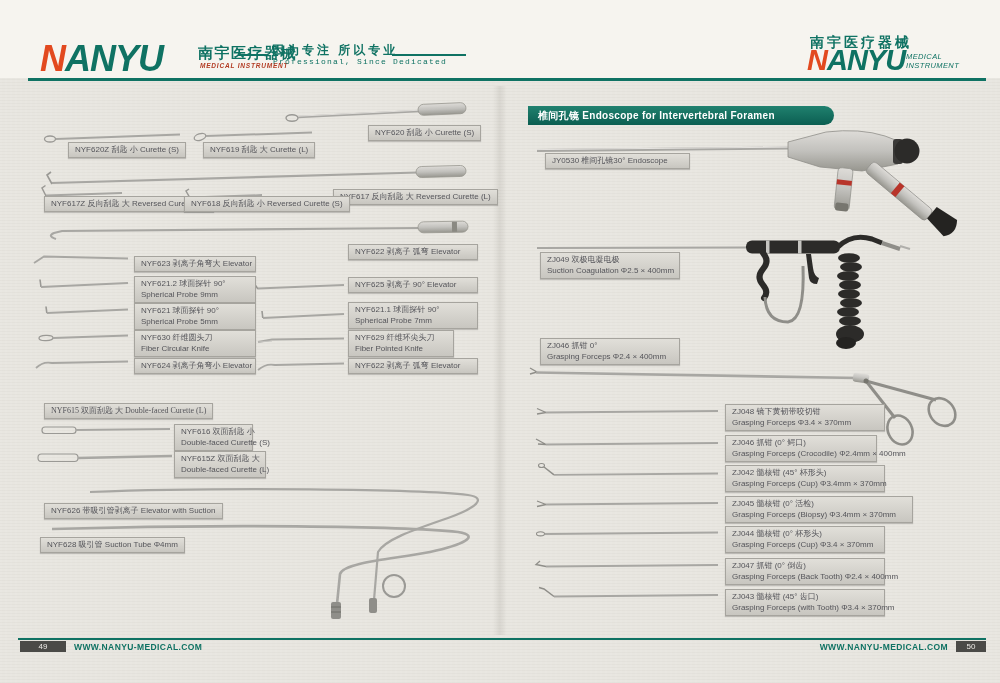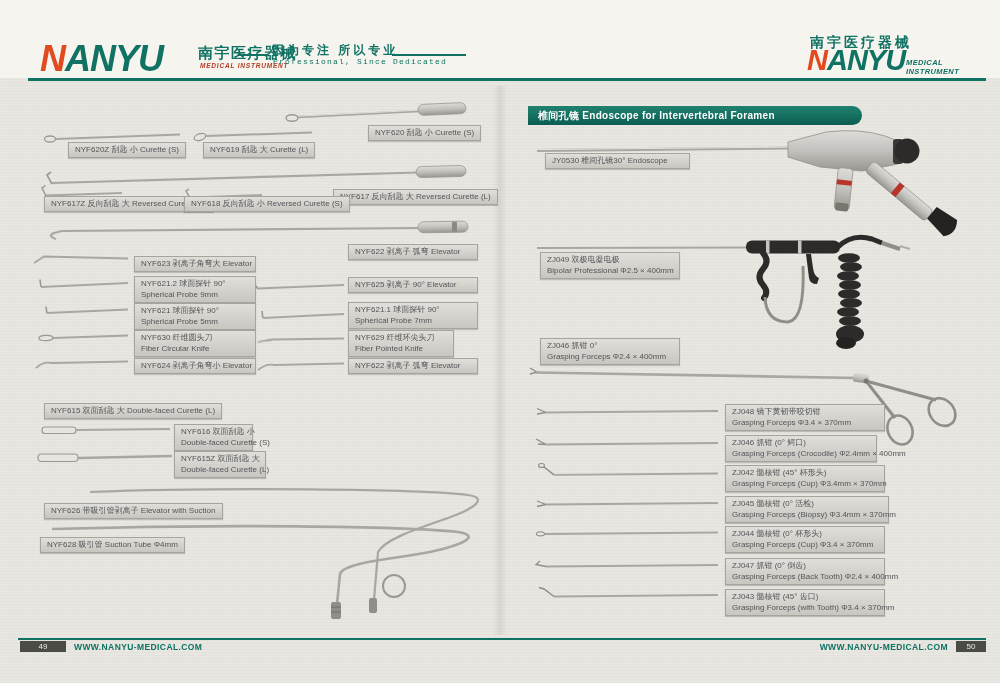--- a/index.html
+++ b/index.html
@@ -21,37 +21,37 @@
   .brand { position:absolute; font-weight:bold; font-style:italic; color:#0f7263; letter-spacing:-1px; white-space:nowrap; }
   .brand .n { color:#e2491f; }
   .brand-left { left:40px; top:38px; font-size:36px; }
   .cn-left { position:absolute; left:198px; top:44px; font-size:15px; font-weight:bold; color:#0f7263; letter-spacing:1.5px; }
   .sub-left { position:absolute; left:200px; top:62px; font-size:6.5px; font-weight:bold; font-style:italic; color:#b23b23; letter-spacing:.8px; }
   .slogan-dash { position:absolute; height:2px; background:#0f7263; }
   .slogan-cn { position:absolute; left:272px; top:42px; font-size:12px; font-weight:bold; color:#0f7263; letter-spacing:3px; white-space:nowrap; }
   .slogan-en { position:absolute; left:273px; top:57px; font-size:8px; color:#0f7263; font-family:"Liberation Mono", monospace; letter-spacing:1.2px; white-space:nowrap; }
   .cn-right { position:absolute; left:810px; top:34px; font-size:14px; font-weight:bold; color:#0f7263; letter-spacing:3px; }
   .brand-right { left:807px; top:44px; font-size:29px; }
-  .sub-right { position:absolute; left:906px; top:52px; font-size:7.5px; font-weight:bold; font-style:italic; color:#0f7263; line-height:9px; letter-spacing:.4px;margin-top:6px; }
+  .sub-right { position:absolute; left:906px; top:52px; font-size:7.5px; font-weight:normal; font-style:italic; color:#0f7263; line-height:9px; letter-spacing:.4px; }
 
   
   .lbl, .lbl2 {
     position:absolute; z-index:3;
     background:linear-gradient(180deg,#e1dfd9,#c8c6c0);
     border:1px solid #a6a49e; color:#55555a;
     font-size:8px; padding:2px 6px; white-space:nowrap;
     box-shadow:0 1px 1px rgba(0,0,0,.18);
   }
   .lbl { line-height:10px; }
   .lbl2 { line-height:10.5px; }
   .lbl2 span { display:block; }
 
   
   .banner {
-    position:absolute; left:528px; top:106px; width:334px; height:19px; z-index:3;
+    position:absolute; left:528px; top:106px; width:306px; height:19px; z-index:3;
     background:linear-gradient(180deg,#20816f,#0b5e51);
     border-radius:0 10px 10px 0; color:#fff; font-size:10px; font-weight:bold;
     line-height:19px; padding-left:10px; letter-spacing:.3px; white-space:nowrap;
   }
 
   
   .foot-line { position:absolute; left:18px; right:14px; top:638px; height:2px; background:#0f7263; }
   .page-box { position:absolute; top:641px; height:11px; background:#4a4a47; color:#eceae6;
               font-size:8px; line-height:11px; text-align:center; z-index:3; }
   .page-box-left { left:20px; width:46px; }
@@ -288,56 +288,56 @@
   <div class="lbl2" style="left:348px;top:302px;width:130px;">
     <span>NYF621.1 球面探针 90°</span>
       <span>Spherical Probe 7mm</span>
   </div>
   <div class="lbl2" style="left:348px;top:330px;width:106px;">
     <span>NYF629 纤维环尖头刀</span>
       <span>Fiber Pointed Knife</span>
   </div>
   <div class="lbl" style="left:348px;top:358px;width:130px;">NYF622 剥离子 弧弯 Elevator</div>
 
-  <div class="lbl" style="left:44px;top:403px;">NYF615 双面刮匙 大  Double-faced Curette (L)</div>
+  <div class="lbl" style="left:44px;top:403px;font-family:Liberation Serif, serif;">NYF615 双面刮匙 大  Double-faced Curette (L)</div>
   <div class="lbl2" style="left:174px;top:424px;width:79px;">
     <span>NYF616 双面刮匙 小</span>
       <span>Double-faced Curette (S)</span>
   </div>
   <div class="lbl2" style="left:174px;top:451px;width:92px;">
     <span>NYF615Z 双面刮匙 大</span>
       <span>Double-faced Curette (L)</span>
   </div>
   <div class="lbl" style="left:44px;top:503px;">NYF626 带吸引管剥离子 Elevator with Suction</div>
   <div class="lbl" style="left:40px;top:537px;">NYF628 吸引管 Suction Tube  Φ4mm</div>
 
   <div class="banner">椎间孔镜 Endoscope for Intervertebral Foramen</div>
   <div class="lbl" style="left:545px;top:153px;width:145px;">JY0530 椎间孔镜30°  Endoscope</div>
   <div class="lbl2" style="left:540px;top:252px;width:140px;">
     <span>ZJ049 双极电凝电极</span>
-      <span>Bipolar Professional  Φ2.5 × 400mm</span>
+      <span>Suction Coagulation  Φ2.5 × 400mm</span>
   </div>
   <div class="lbl2" style="left:540px;top:338px;width:140px;">
     <span>ZJ046 抓钳 0°</span>
       <span>Grasping Forceps  Φ2.4 × 400mm</span>
   </div>
 
   <div class="lbl2" style="left:725px;top:404px;width:160px;">
     <span>ZJ048 镜下黄韧带咬切钳</span>
       <span>Grasping Forceps  Φ3.4 × 370mm</span>
   </div>
   <div class="lbl2" style="left:725px;top:435px;width:152px;">
     <span>ZJ046 抓钳 (0°  鳄口)</span>
       <span>Grasping Forceps (Crocodile)  Φ2.4mm × 400mm</span>
   </div>
   <div class="lbl2" style="left:725px;top:465px;width:160px;">
     <span>ZJ042 髓核钳 (45°  杯形头)</span>
       <span>Grasping Forceps (Cup)  Φ3.4mm × 370mm</span>
   </div>
-  <div class="lbl2" style="left:725px;top:496px;width:164px;">
+  <div class="lbl2" style="left:725px;top:496px;width:188px;">
     <span>ZJ045 髓核钳 (0°  活检)</span>
       <span>Grasping Forceps (Biopsy)  Φ3.4mm × 370mm</span>
   </div>
   <div class="lbl2" style="left:725px;top:526px;width:160px;">
     <span>ZJ044 髓核钳 (0°  杯形头)</span>
       <span>Grasping Forceps (Cup)  Φ3.4 × 370mm</span>
   </div>
   <div class="lbl2" style="left:725px;top:558px;width:160px;">
     <span>ZJ047 抓钳 (0°  倒齿)</span>
       <span>Grasping Forceps (Back Tooth)  Φ2.4 × 400mm</span>

